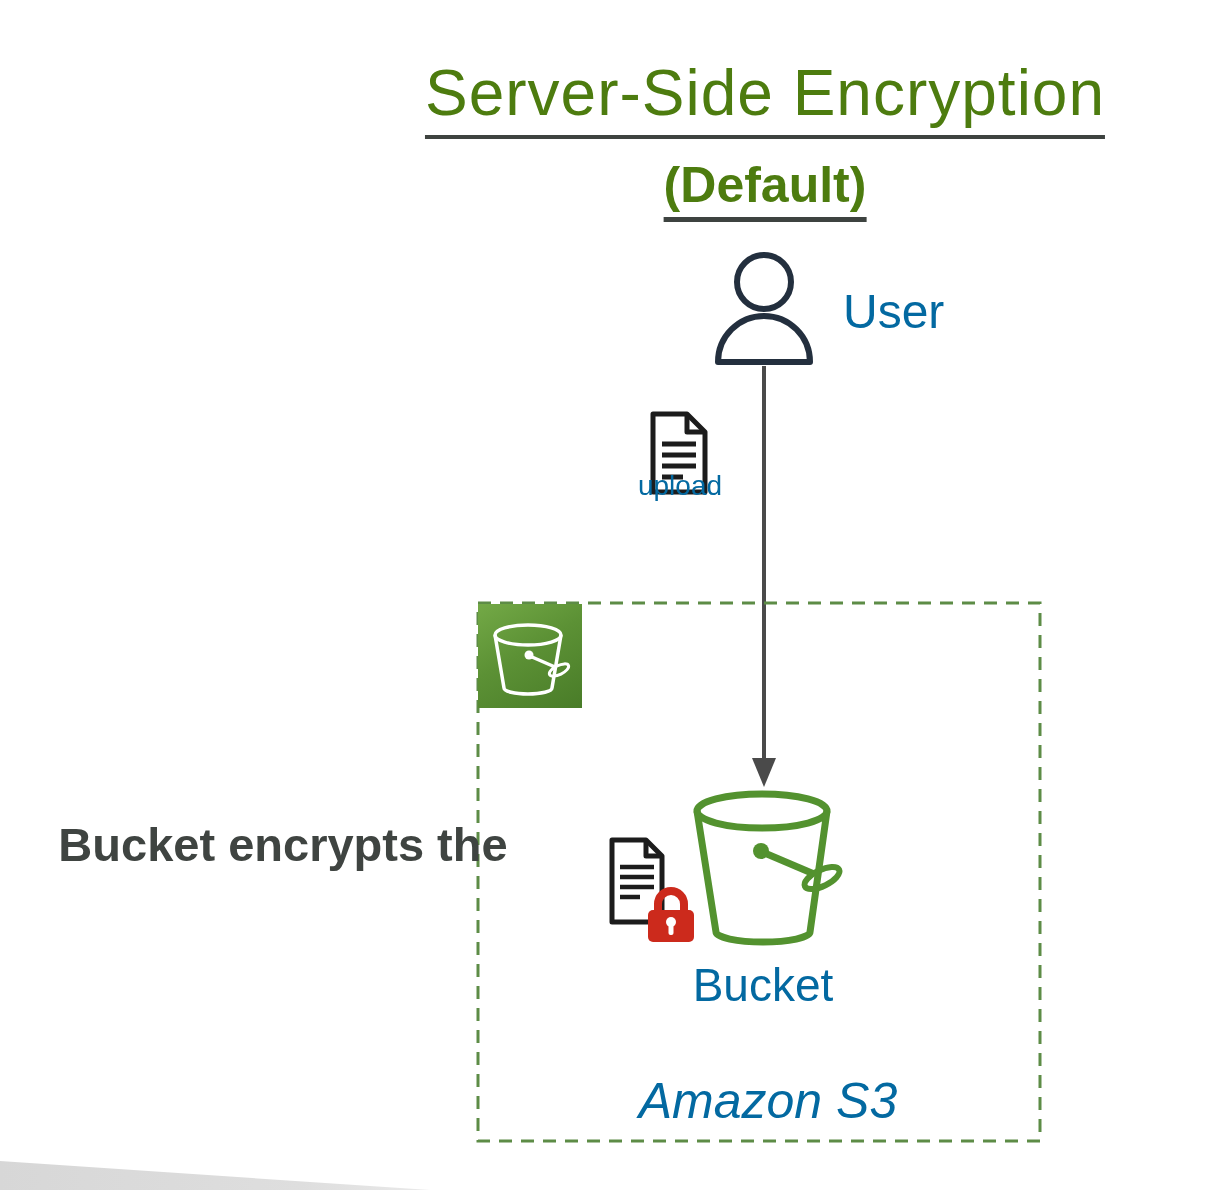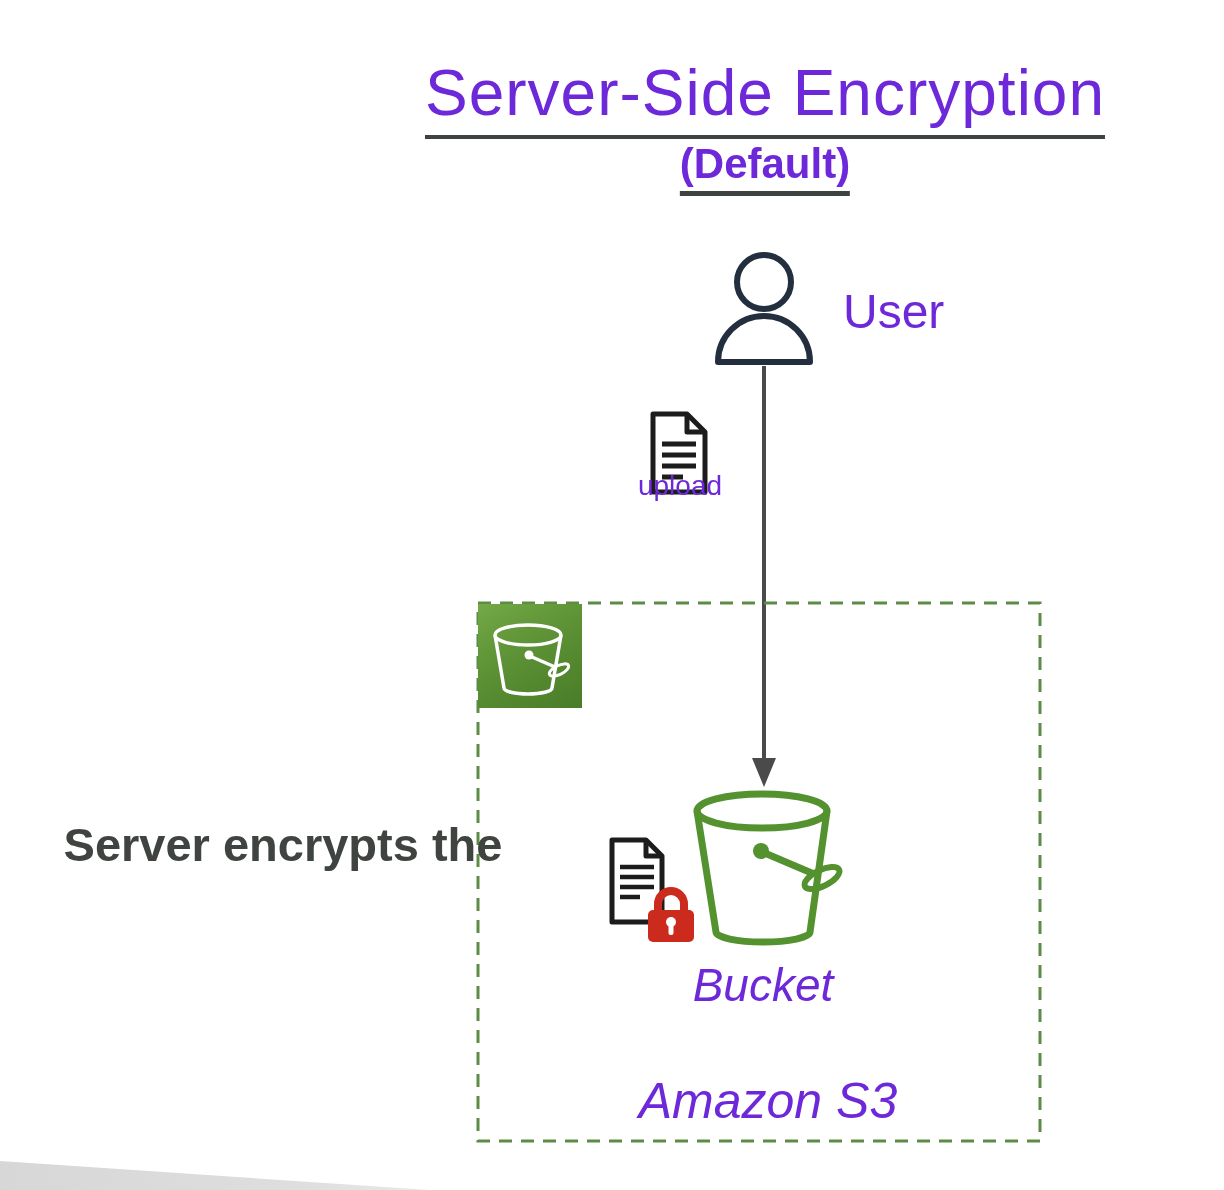--- a/index.html
+++ b/index.html
@@ -17,51 +17,51 @@
   }
   .abs { position: absolute; }
 
   
   .title-wrap {
     position: absolute;
     left: 765px;
     transform: translateX(-50%);
     white-space: nowrap;
     text-align: center;
-    color: #6d28d9;
+    color: #4d7c0f;
   }
   .title-line1 {
     top: 56px;
     font-size: 64px;
     font-weight: 500;
     letter-spacing: 1px;
   }
   .title-line1 .u {
     border-bottom: 4px solid #3e4340;
     padding-bottom: 6px;
   }
   .title-line2 {
-    top: 140px;
-    font-size: 42px;
+    top: 156px;
+    font-size: 50px;
     font-weight: 700;
   }
   .title-line2 .u {
     border-bottom: 5px solid #3e4340;
     padding-bottom: 4px;
   }
 
   
   .label {
     position: absolute;
-    color: #6d28d9;
+    color: #0369a1;
     white-space: nowrap;
   }
   .user-label   { left: 843px; top: 284px; font-size: 48px; }
   .upload-label { left: 680px; top: 470px; font-size: 28px; transform: translateX(-50%); }
-  .bucket-label { left: 763px; top: 958px; font-size: 46px; transform: translateX(-50%); font-style: italic; }
+  .bucket-label { left: 763px; top: 958px; font-size: 46px; transform: translateX(-50%); }
   .s3-label     { left: 768px; top: 1072px; font-size: 50px; transform: translateX(-50%); font-style: italic; }
 
   
   .annotation {
     position: absolute;
     left: 48px;
     top: 812px;
     width: 470px;
     text-align: center;
     font-size: 47px;
@@ -132,21 +132,21 @@
     <svg width="104" height="104" viewBox="0 0 104 104">
       <ellipse cx="50" cy="31" rx="33" ry="10" fill="none" stroke="#ffffff" stroke-width="3.5"></ellipse>
       <path d="M 17 31 L 26 84 A 24 6 0 0 0 74 84 L 83 31" fill="none" stroke="#ffffff" stroke-width="3.5"></path>
       <circle cx="51" cy="51" r="4.5" fill="#ffffff"></circle>
       <line x1="54" y1="53" x2="77" y2="63" stroke="#ffffff" stroke-width="3.5"></line>
       <ellipse cx="81" cy="66" rx="10.5" ry="4.5" fill="none" stroke="#ffffff" stroke-width="3" transform="rotate(-26 81 66)"></ellipse>
     </svg>
   </div>
 
   <div class="annotation">
-    <div>Server encrypts the</div>
+    <div>Bucket encrypts the</div>
   </div>
 
   <svg class="abs" style="left:606px; top:836px;" width="94" height="108" viewBox="0 0 94 108">
     <path d="M 6 4 H 40 L 56 20 V 86 H 6 Z" fill="#ffffff" stroke="#1c1c1c" stroke-width="5" stroke-linejoin="round"></path>
     <path d="M 40 4 V 20 H 56" fill="none" stroke="#1c1c1c" stroke-width="5" stroke-linejoin="round"></path>
     <line x1="14" y1="31" x2="48" y2="31" stroke="#1c1c1c" stroke-width="4.5"></line>
     <line x1="14" y1="41" x2="48" y2="41" stroke="#1c1c1c" stroke-width="4.5"></line>
     <line x1="14" y1="51" x2="48" y2="51" stroke="#1c1c1c" stroke-width="4.5"></line>
     <line x1="14" y1="61" x2="34" y2="61" stroke="#1c1c1c" stroke-width="4.5"></line>
     <g>

